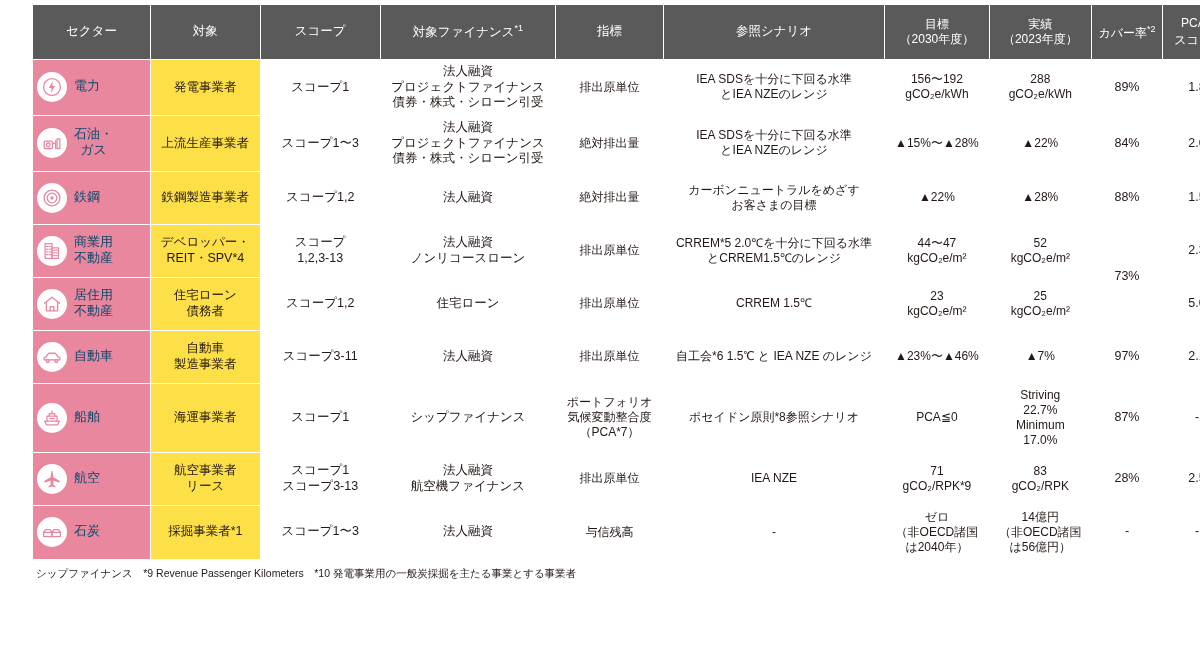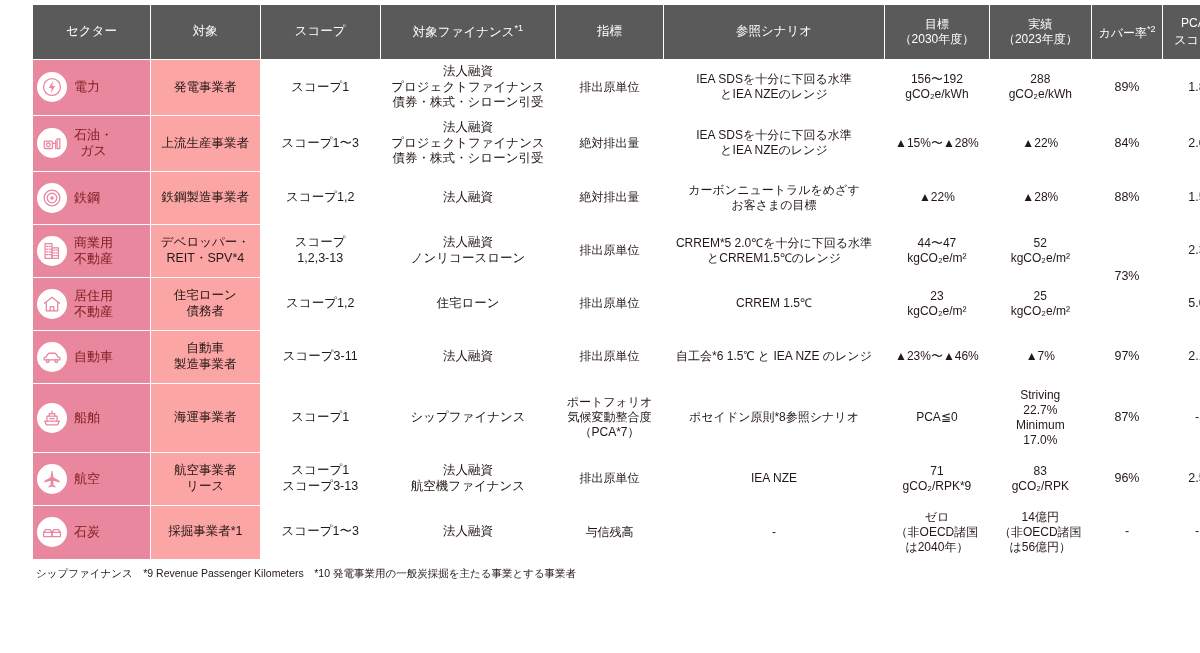--- a/index.html
+++ b/index.html
@@ -39,44 +39,45 @@
     color: #ffffff;
     font-weight: normal;
     font-size: 12.5px;
     height: 46px;
     border-color: #ffffff;
   }
   thead th.thin { font-size: 12px; }
   
   td.sector {
     background: #e8879e;
-    color: #7f1d1d;
+    color: #0c4a6e;
     font-size: 13px;
     text-align: left;
     padding-left: 8px;
     white-space: nowrap;
+    font-family: Liberation Mono, monospace;
   }
   td.sector .scell {
     display: flex;
     align-items: center;
     gap: 7px;
   }
   td.sector .ico {
     width: 30px;
     height: 30px;
     border-radius: 50%;
     background: #ffffff;
     display: inline-flex;
     align-items: center;
     justify-content: center;
     flex: 0 0 auto;
   }
   td.sector .ico svg { display:block; }
   td.target {
-    background: #fca5a5;
+    background: #fde047;
     font-size: 12.5px;
   }
   td.plain {
     background: #ffffff;
     font-size: 12.5px;
   }
   td.plain.small { font-size: 12px; }
   tbody tr { height: 53px; }
 
   
@@ -308,21 +309,21 @@
               <span>航空</span>
             </div>
           </td>
           <td class="target">航空事業者<br>リース</td>
           <td class="plain">スコープ1<br>スコープ3-13</td>
           <td class="plain">法人融資<br>航空機ファイナンス</td>
           <td class="plain small">排出原単位</td>
           <td class="plain small">IEA NZE</td>
           <td class="plain small">71<br>gCO₂/RPK*9</td>
           <td class="plain small">83<br>gCO₂/RPK</td>
-          <td class="plain">96%</td>
+          <td class="plain">28%</td>
           <td class="plain">2.5</td>
         </tr>
         <tr>
           <td class="sector">
             <div class="scell">
               <span class="ico">
                 <svg width="22" height="22" viewBox="0 0 24 24" fill="none" stroke="#e8879e" stroke-width="1.4" stroke-linecap="round" stroke-linejoin="round">
                   <path d="M2.8 12.5 5 9.5h5l2 3z"></path>
                   <path d="M2.8 12.5V17h9.2v-4.5"></path>
                   <path d="M12 12.5 14 9.5h5l2.2 3z"></path>

